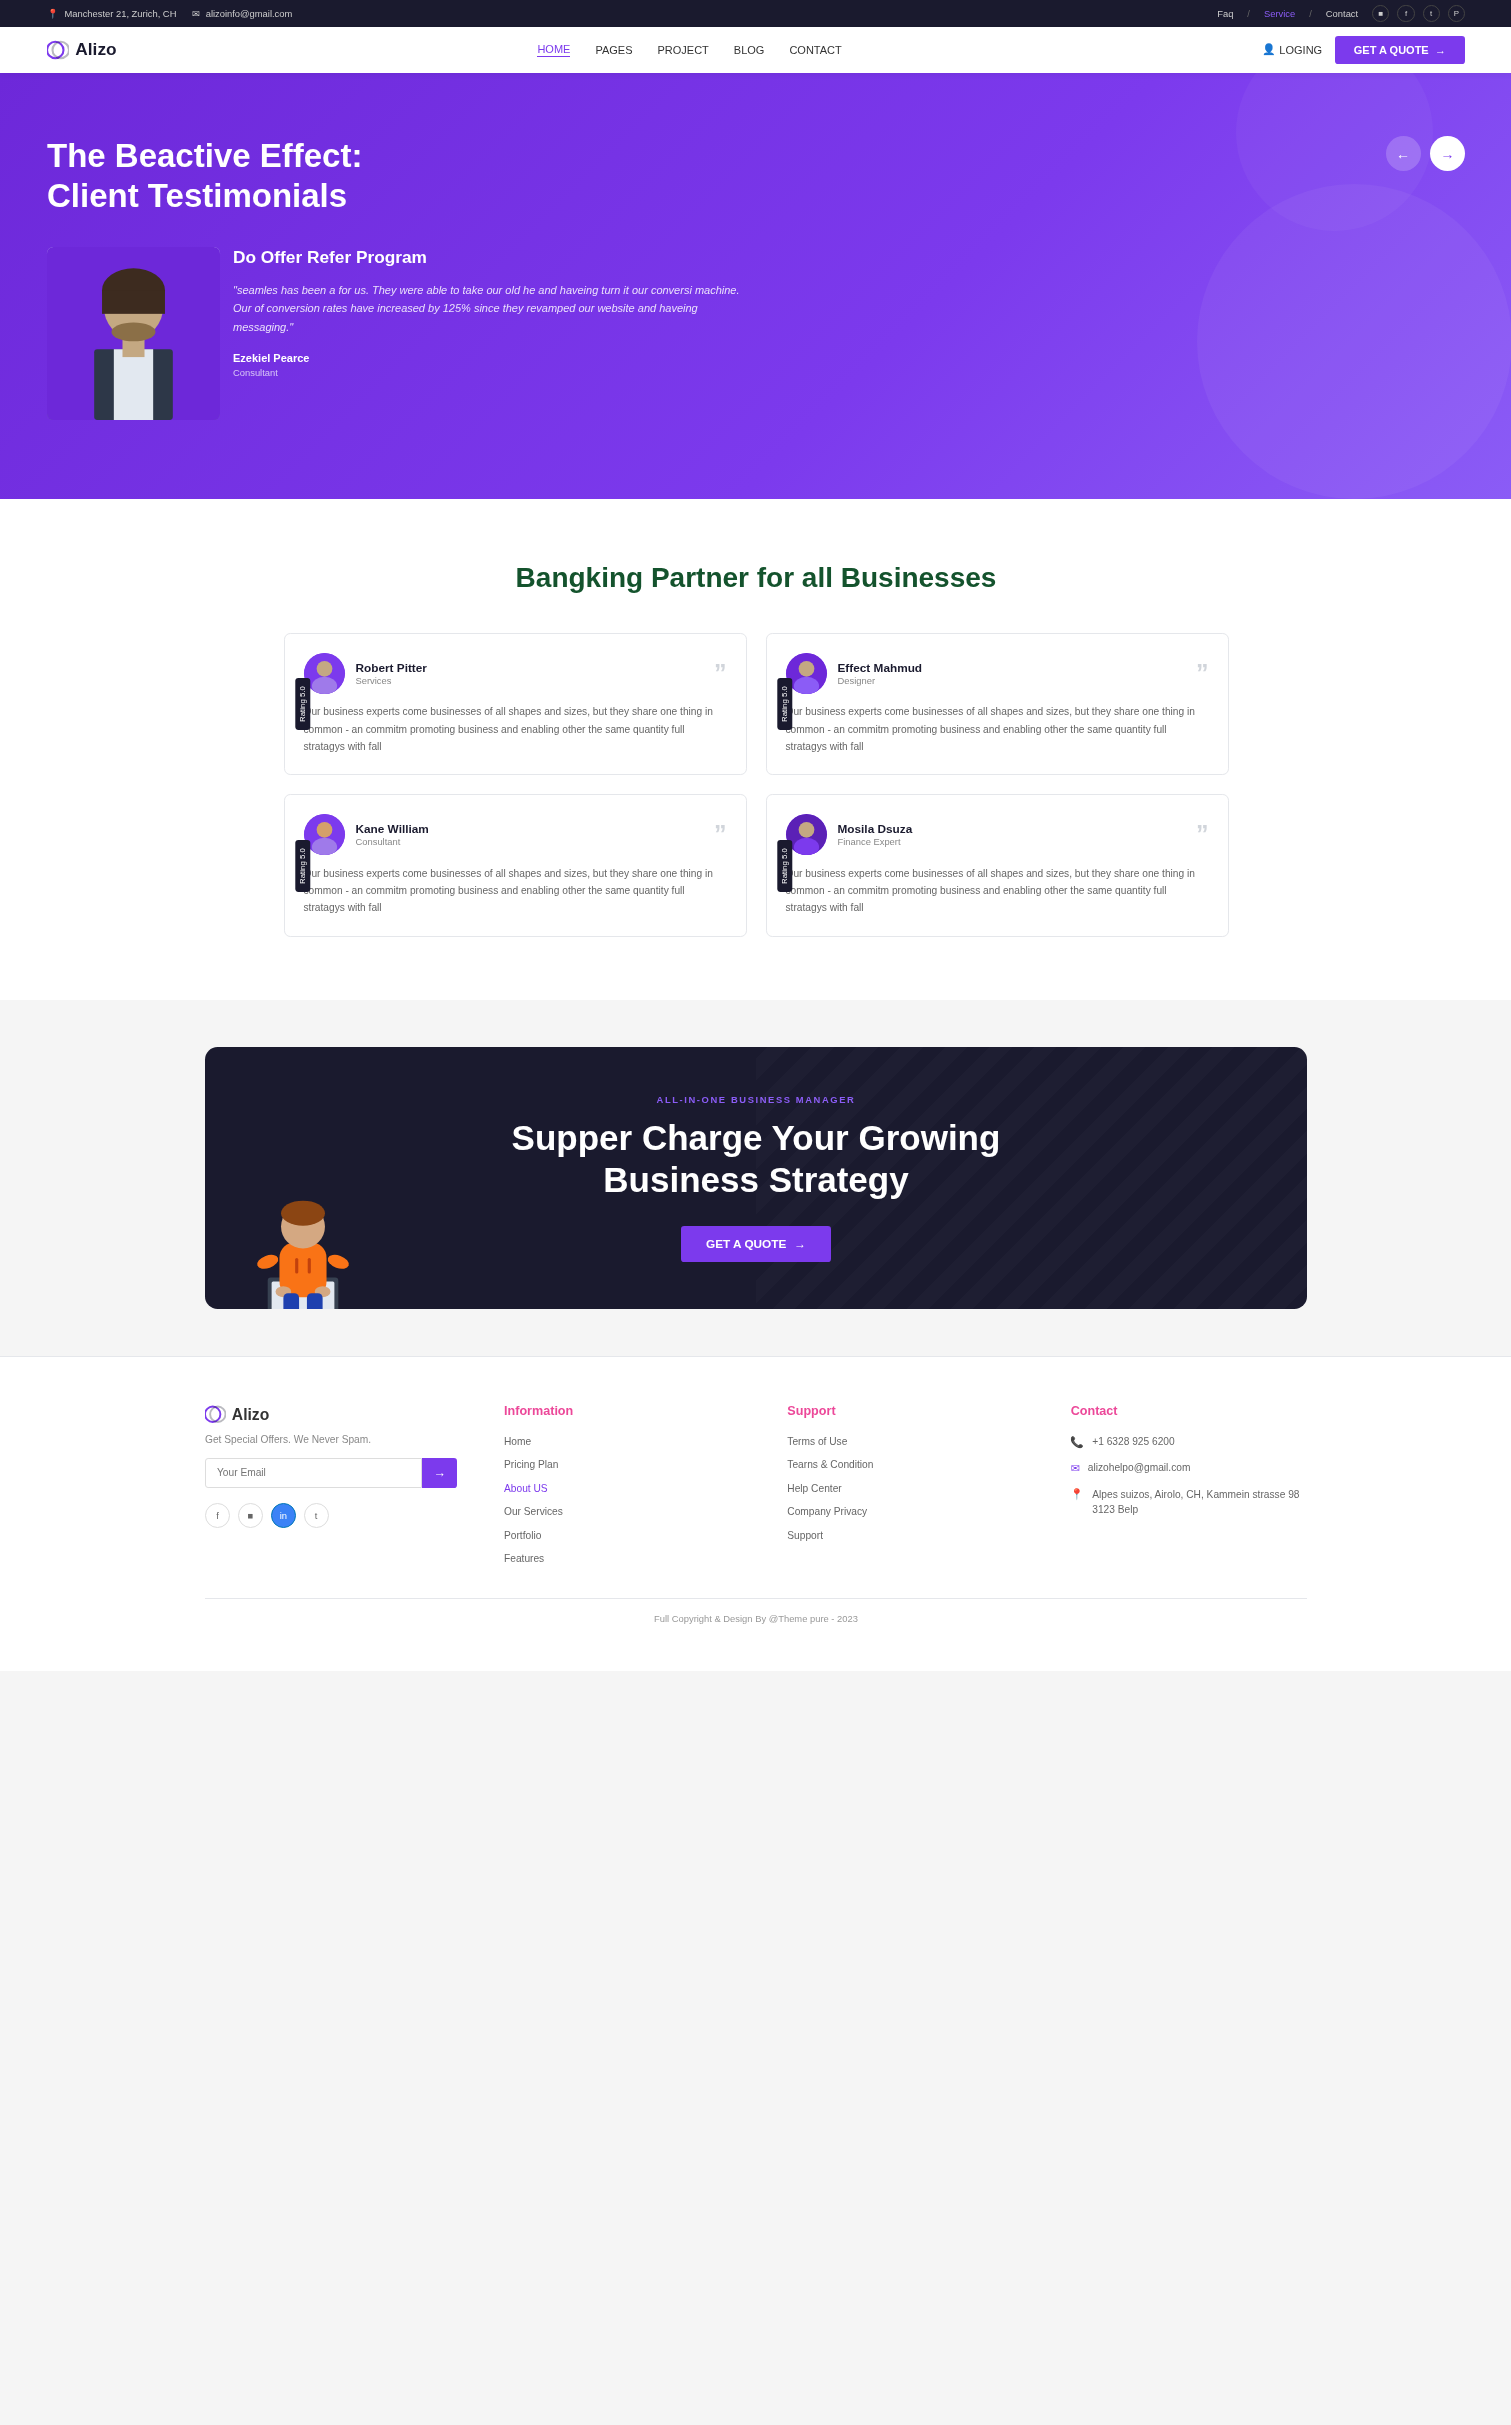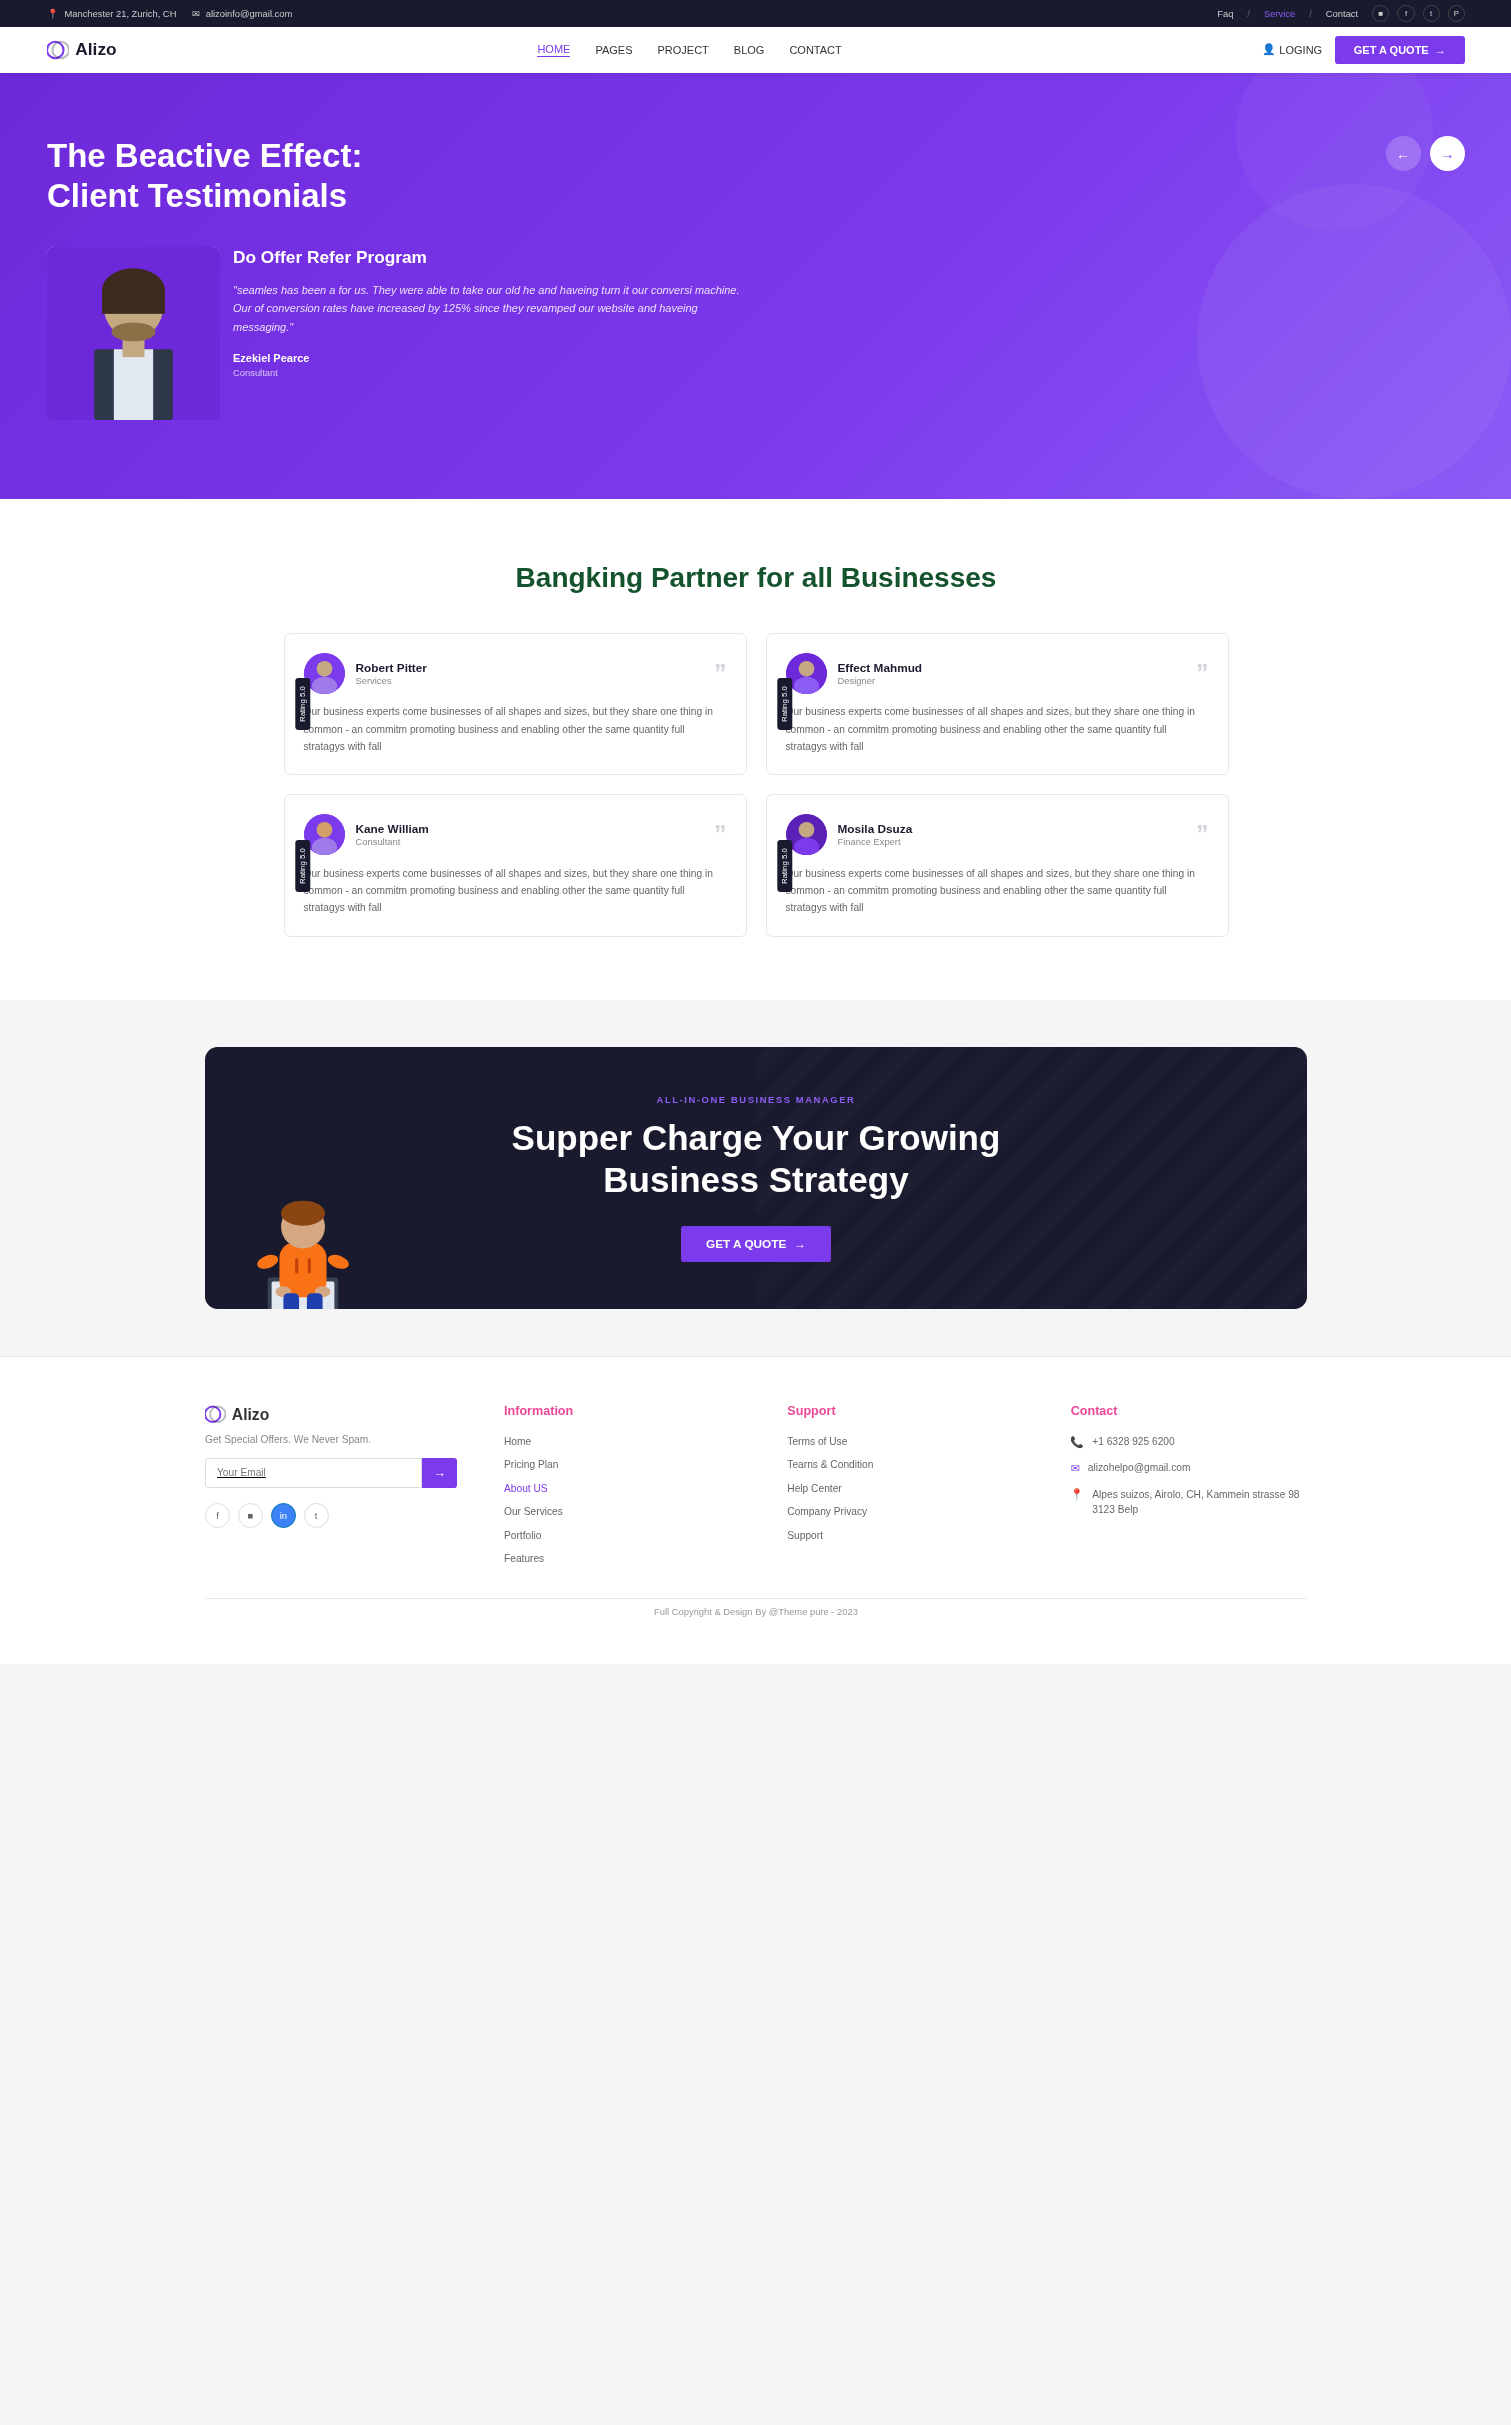--- a/index.html
+++ b/index.html
@@ -176,33 +176,33 @@
     .footer {
       background: #fff;
       padding: 47px;
       border-top: 0.8px solid #e5e7eb;
     }
     .footer-grid { display: grid; grid-template-columns: 252px 1fr 1fr 1fr; gap: 47px; max-width: 1102px; margin: 0 auto; }
     .footer-brand {}
     .footer-logo { display: flex; align-items: center; gap: 6.3px; font-size: 15.7px; font-weight: 700; margin-bottom: 9.4px; }
     .footer-tagline { font-size: 10.2px; color: #888; margin-bottom: 12.6px; }
     .email-form { display: flex; gap: 0; margin-bottom: 15.7px; }
-    .email-input { flex: 1; padding: 7.9px 11px; border: 0.8px solid #ddd; border-radius: 3.1px 0 0 3.1px; font-size: 10.2px; outline: none; text-decoration: underline; }
+    .email-input { flex: 1; padding: 7.9px 11px; border: 0.8px solid #ddd; border-radius: 3.1px 0 0 3.1px; font-size: 10.2px; outline: none; }
     .email-submit { background: #7c3aed; color: #fff; padding: 7.9px 11px; border: none; border-radius: 0 3.1px 3.1px 0; cursor: pointer; font-size: 12.6px; }
     .footer-socials { display: flex; gap: 7.9px; margin-top: 12.6px; }
     .footer-social { width: 25px; height: 25px; border-radius: 50%; border: 0.8px solid #ddd; display: flex; align-items: center; justify-content: center; font-size: 9.4px; cursor: pointer; color: #666; }
     .footer-col h4 { font-size: 12.6px; font-weight: 700; color: #ec4899; margin-bottom: 15.7px; }
     .footer-col ul { list-style: none; }
     .footer-col ul li { margin-bottom: 9.4px; }
     .footer-col ul li a { font-size: 10.2px; color: #666; text-decoration: none; cursor: pointer; }
     .footer-col ul li a.highlight { color: #7c3aed; }
     .footer-contact-item { display: flex; gap: 7.9px; margin-bottom: 11px; align-items: flex-start; }
     .contact-icon { color: #7c3aed; font-size: 11px; flex-shrink: 0; margin-top: 1.6px; }
     .contact-text { font-size: 10.2px; color: #666; line-height: 1.5; }
-    .footer-bottom { text-align: center; font-size: 9.4px; color: #999; padding-top: 7px; margin-top: 23.6px; border-top: 0.8px solid #e5e7eb; max-width: 1102px; margin: 23.6px auto 0; }
+    .footer-bottom { text-align: center; font-size: 9.4px; color: #999; padding-top: 14px; margin-top: 23.6px; border-top: 0.8px solid #e5e7eb; max-width: 1102px; margin: 23.6px auto 0; }
 
     
     .hex-pattern {
       position: absolute;
       right: 0; top: 0; bottom: 0;
       width: 45%;
       opacity: 0.15;
       display: grid;
       grid-template-columns: repeat(8, 31.5px);
       gap: 3.1px;

